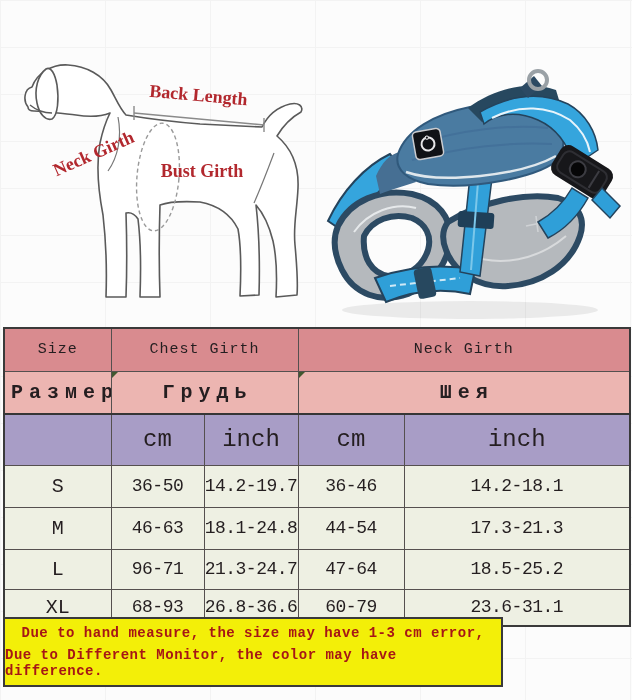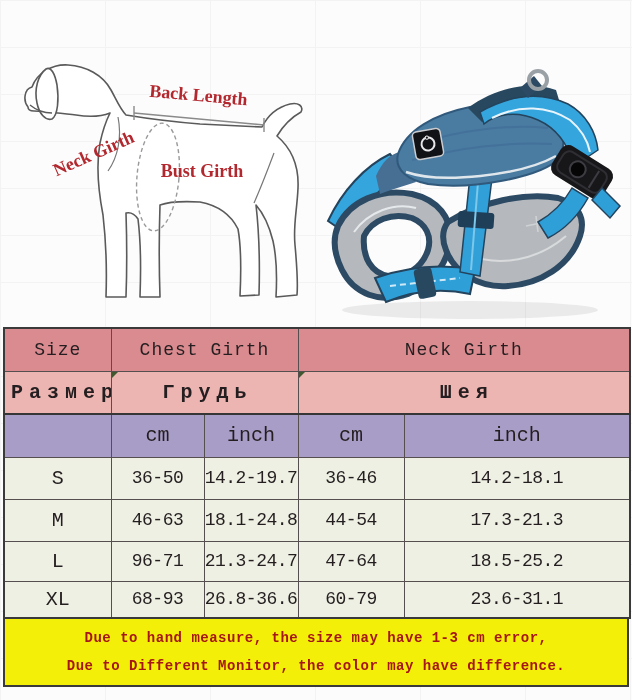--- a/index.html
+++ b/index.html
@@ -19,37 +19,37 @@
   
   table.size-chart {
     position:absolute; left:3px; top:327px; width:626px;
     border-collapse:collapse; table-layout:fixed;
     border:2px solid #3a3a3a;
   }
   td {
     border:1px solid #55504f; text-align:center; vertical-align:middle;
     color:#241e20; padding:0; white-space:nowrap; overflow:hidden;
   }
-  tr.r-en    { height:43px; background:#d98b8f; font-size:18px; letter-spacing:1px; }
+  tr.r-en    { height:43px; background:#d98b8f; font-size:15px; letter-spacing:1px; }
   tr.r-ru    { height:43px; background:#ecb5b1; font-size:20px; font-weight:bold; letter-spacing:6px; }
   tr.r-ru td { text-indent:6px; }
-  tr.r-units { height:43px; background:#a89dc6; font-size:20px; }
+  tr.r-units { height:51px; background:#a89dc6; font-size:24px; }
   tr.r-units td { border-top:2px solid #363636; }
   tr.r-data  { background:#eef0e3; font-size:20px; }
   tr.r-data td.num { font-size:18px; letter-spacing:-0.5px; }
   tr.rh1 { height:42px; } tr.rh2 { height:42px; } tr.rh3 { height:40px; } tr.rh4 { height:37px; }
 
   .corner-marker {
     position:absolute; width:0; height:0;
     border-top:6px solid #41582f; border-right:6px solid transparent;
   }
 
   
   .footer-note {
-    position:absolute; left:3px; top:617px; width:626px; height:70px;
+    position:absolute; left:3px; top:617px; width:500px; height:70px;
     box-sizing:border-box; background:#f3ef08; border:2px solid #3a3a3a;
     display:flex; flex-direction:column; justify-content:space-evenly; align-items:center;
     color:#a61616; font-weight:bold; font-size:14px; letter-spacing:0.5px;
   }
 
   .diagram-label { font-family:"Liberation Serif", serif; font-weight:600; fill:#b2282e; font-size:18px; }
 </style>
 </head>
 <body>
 

